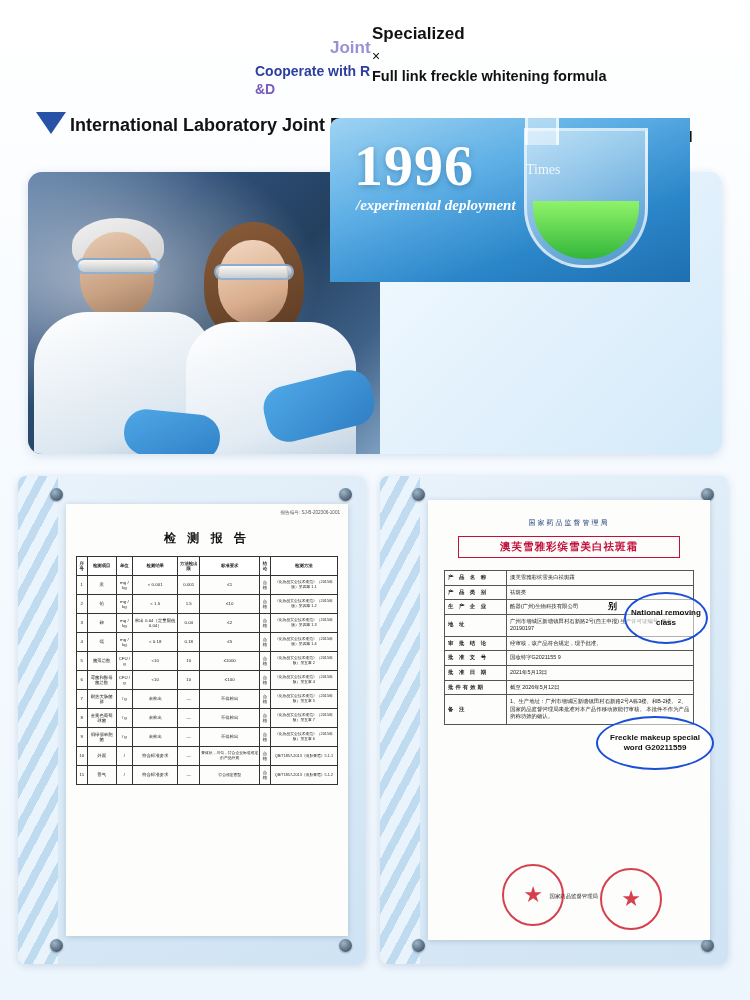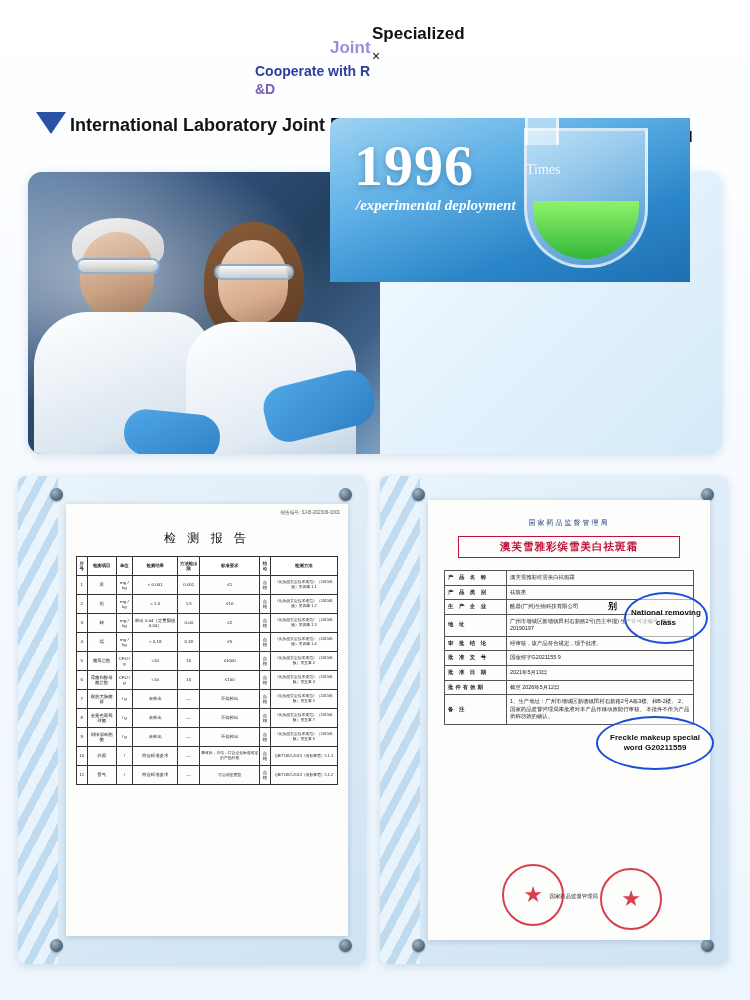--- a/index.html
+++ b/index.html
@@ -193,21 +193,21 @@
   }
   .paper.l { left: 48px; top: 28px; width: 282px; height: 432px; }
   .paper.r { left: 48px; top: 24px; width: 282px; height: 440px; }
 
   
   .rep-code {
     position: absolute; right: 8px; top: 6px; font-size: 4.6px; color: #555;
   }
   .rep-title {
     position: absolute; left: 0; right: 0; top: 26px; text-align: center;
-    font-size: 12px; font-weight: normal; letter-spacing: 4px; color: #111;
+    font-size: 12px; font-weight: bold; letter-spacing: 4px; color: #111;
   }
   table.rep {
     position: absolute; left: 10px; top: 52px; width: 262px;
     border-collapse: collapse; font-size: 4.4px; color: #222;
   }
   table.rep th, table.rep td {
     border: .5px solid #333; padding: 1px 1px; text-align: center; line-height: 1.25;
     height: 19px; vertical-align: middle;
   }
   table.rep th { font-weight: bold; background: #fff; }
@@ -290,20 +290,21 @@
 
   <div class="name-tag">Joint</div>
   <div class="coop-tag">
     <span>Cooperate with R</span>
     <span class="sub">&amp;D</span>
   </div>
 
   <div class="spec-box">
     <div class="l1">Specialized</div>
     <div class="l2">×</div>
+    <div class="l3">Full link freckle whitening formula</div>
   </div>
 
   <div class="flask-panel">
     <div class="num-1996">1996</div>
     <div class="times">Times</div>
     <div class="exp">/experimental deployment</div>
     <div class="flask">
       <div class="flask-neck"></div>
       <div class="flask-liquid"></div>
     </div>

